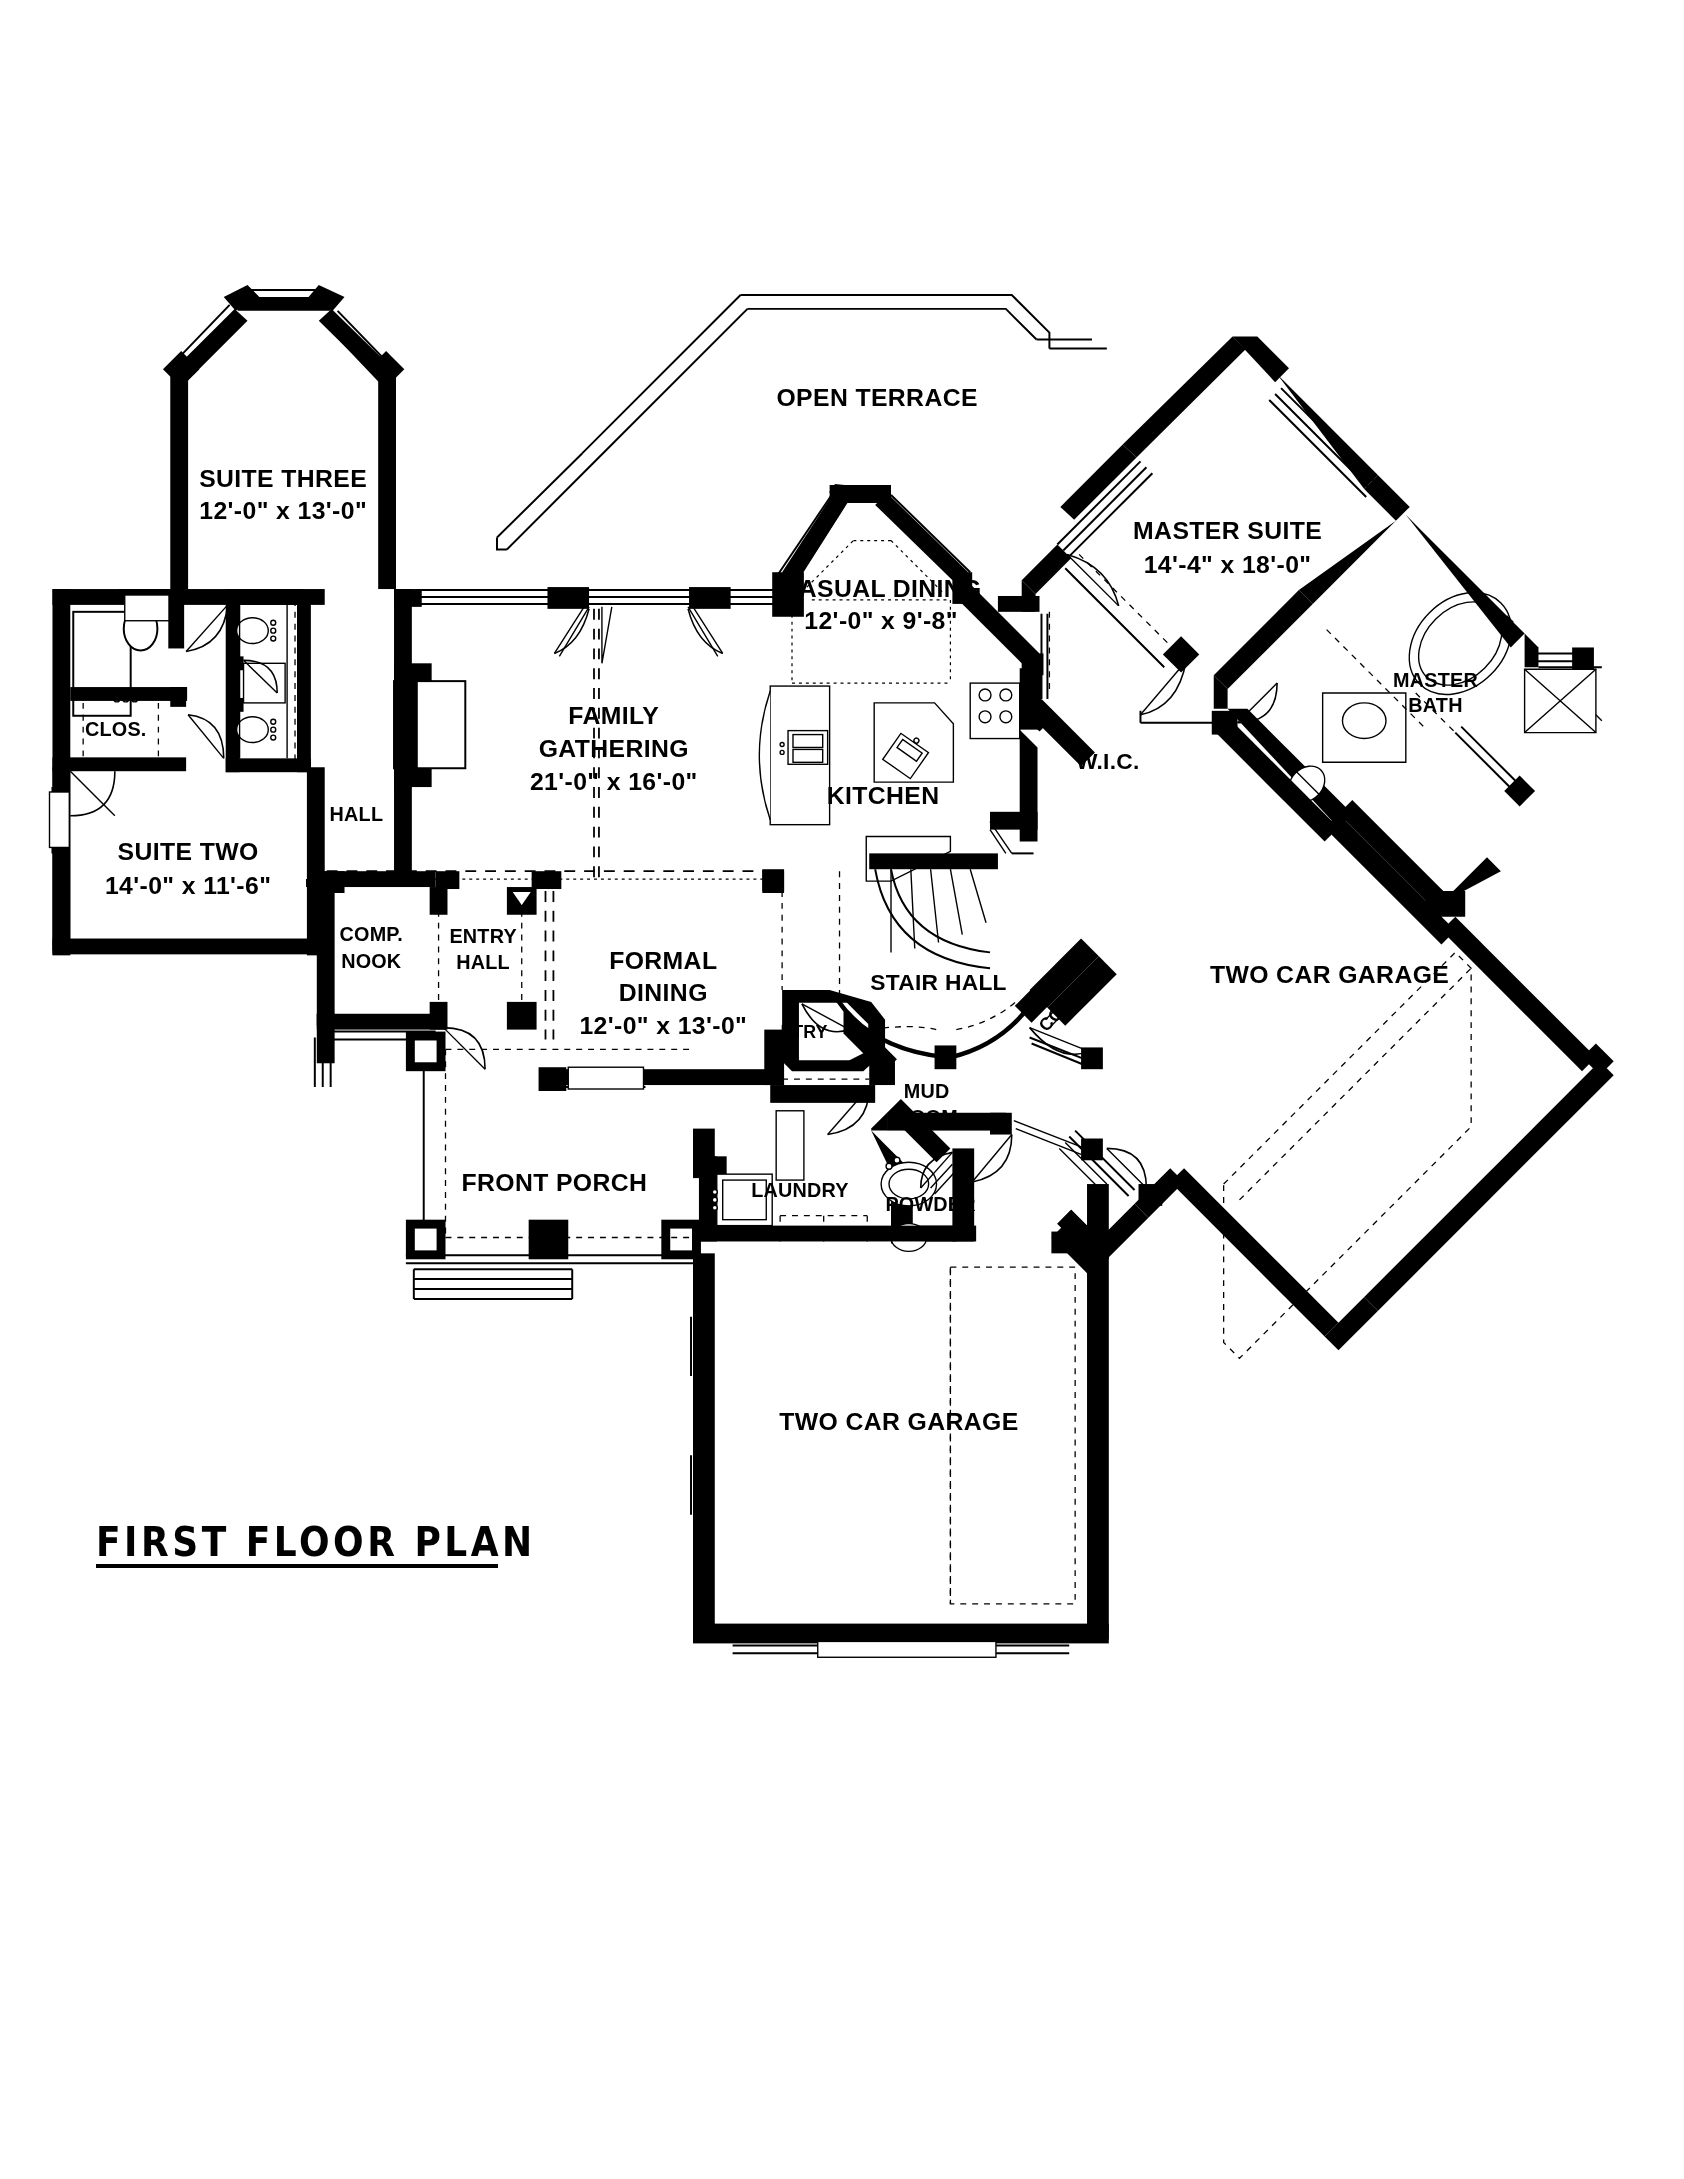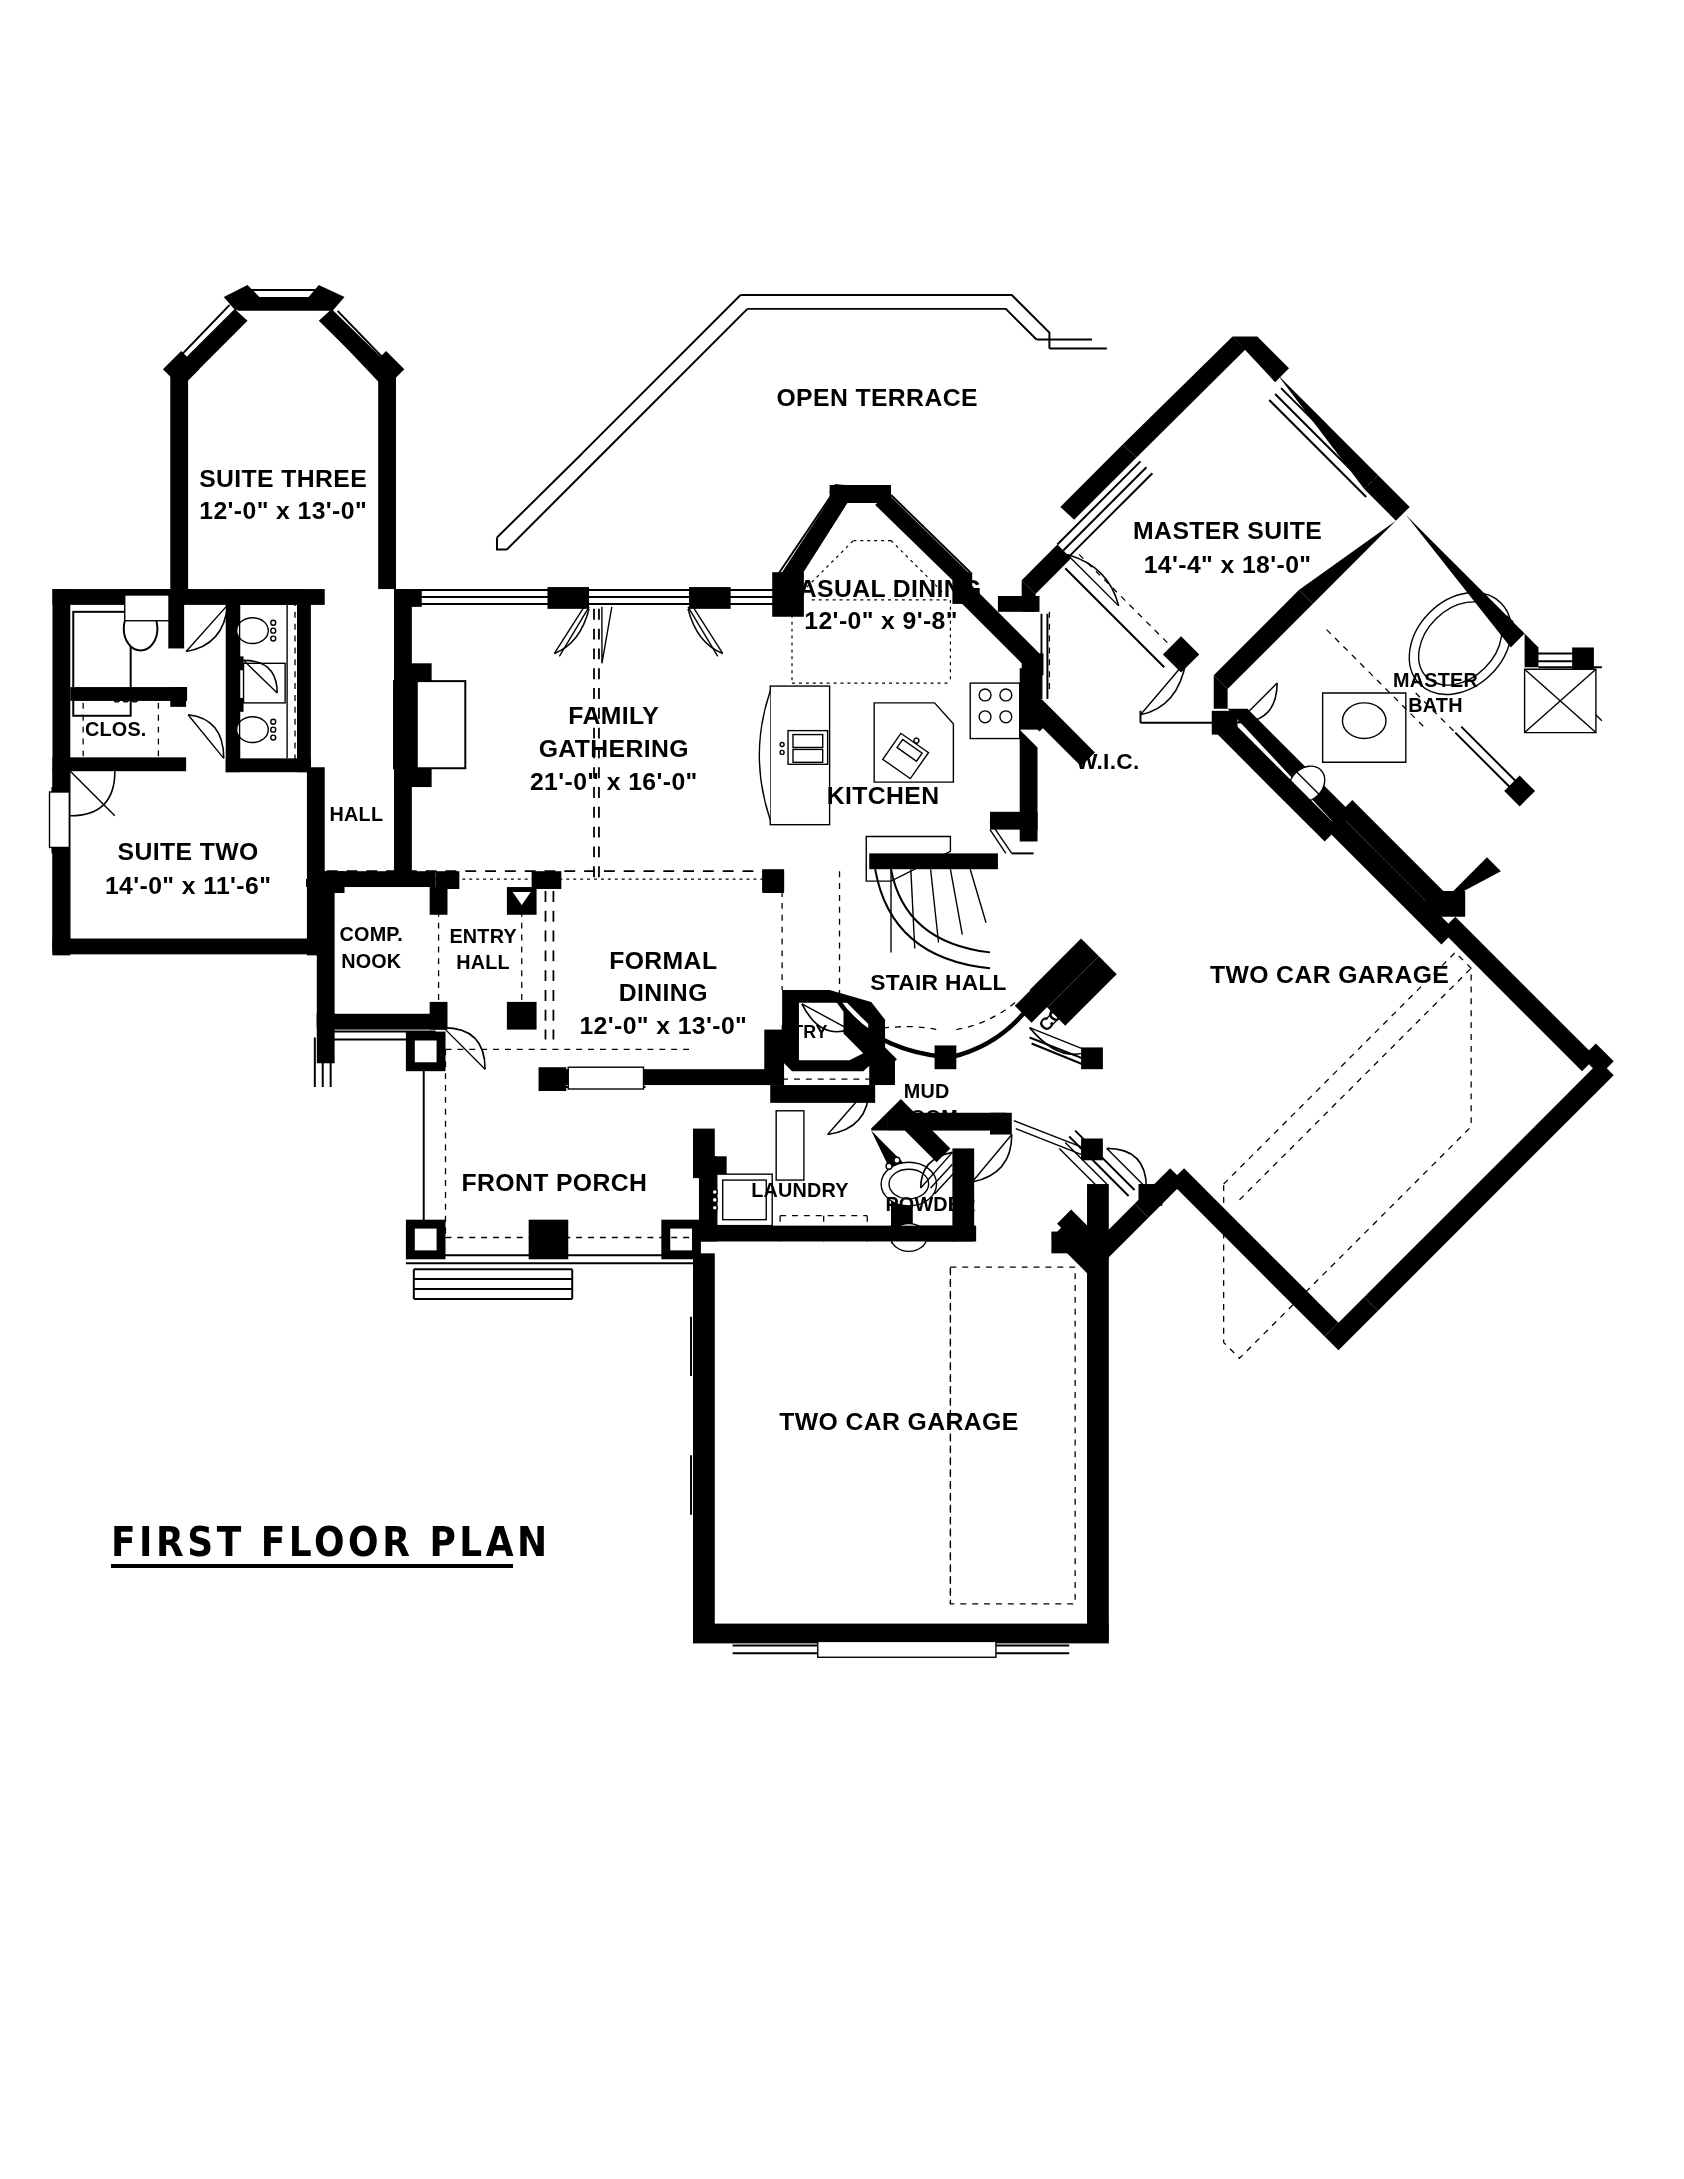--- a/index.html
+++ b/index.html
@@ -44,21 +44,21 @@
     dominant-baseline: middle;
   }
   .lbl-lg   { font-size: 25px; letter-spacing: 0.4px; }
   .lbl-md   { font-size: 23px; letter-spacing: 0.3px; }
   .lbl-sm   { font-size: 20px; letter-spacing: 0.2px; }
   .lbl-xs   { font-size: 18px; }
 
   
   #sheet-title {
     position: absolute;
-    left: 111px;
+    left: 96px;
     top: 1519px;
     width: 416px;
   }
   #sheet-title .title-text {
     font-size: 36px;
     font-weight: bold;
     letter-spacing: 3.5px;
     color: #000000;
     font-family: "DejaVu Sans", sans-serif;
     transform: scale(1.0, 1.12);

